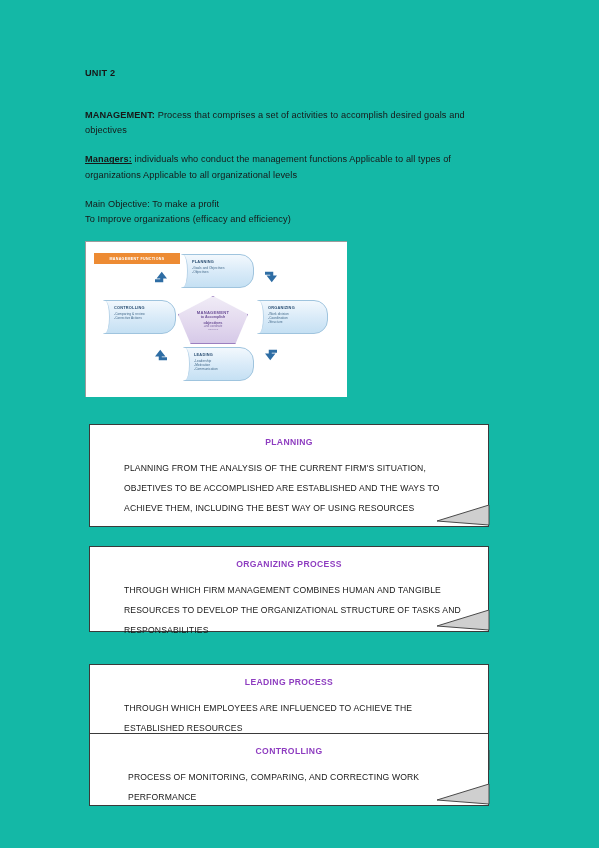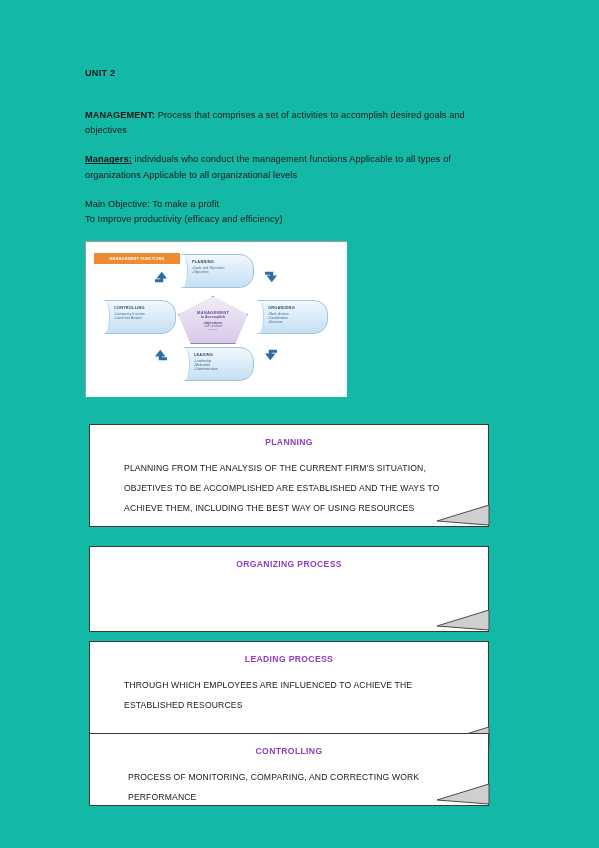--- a/index.html
+++ b/index.html
@@ -177,39 +177,39 @@
   .card .card-body.indent { padding-left: 38px; }
   .fold {
     position: absolute;
     right: -1px; bottom: -1px;
     width: 56px; height: 22px;
     overflow: visible;
   }
 
   #card-planning   { top: 424px; height: 103px; }
   #card-organizing { top: 534px; height: 86px; margin-top: 12px; }
-  #card-leading    { top: 641px; height: 108px; }
+  #card-leading    { top: 664px; height: 108px; }
   #card-controlling{ top: 733px; height: 73px; }
 </style>
 </head>
 <body>
 
 <div class="page">
 
   <div class="doc-body">
 
     <div class="unit-title">UNIT 2</div>
 
     <p class="para"><span class="lead-bold">MANAGEMENT:</span><span> Process that comprises a set of activities to accomplish desired goals and objectives</span></p>
 
     <p class="para"><span class="lead-ul">Managers:</span><span> individuals who conduct the management functions Applicable to all types of organizations Applicable to all organizational levels</span></p>
 
     <p class="para">
       <span class="nowrapline">Main Objective: To make a profit</span>
-      <span class="nowrapline">To Improve productivity (efficacy and efficiency)</span>
+      <span class="nowrapline">To Improve organizations (efficacy and efficiency)</span>
     </p>
   </div>
 
   <div class="diagram">
     <div class="diag-top-rule"></div>
     <div class="diag-left-rule"></div>
 
     <div class="diag-inner">
 
       <div class="mf-badge">MANAGEMENT FUNCTIONS</div>
@@ -263,20 +263,21 @@
     <div class="card-title">PLANNING</div>
     <div class="card-body">PLANNING FROM THE ANALYSIS OF THE CURRENT FIRM'S SITUATION, OBJETIVES TO BE ACCOMPLISHED ARE ESTABLISHED AND THE WAYS TO ACHIEVE THEM, INCLUDING THE BEST WAY OF USING RESOURCES</div>
     <svg class="fold" viewBox="0 0 56 22">
       <polygon points="0,20 56,20 56,0 4,16" fill="#ffffff"></polygon>
       <polygon points="4,16 56,0 56,20" fill="#cfcfcf" stroke="#4a4a4a" stroke-width="1"></polygon>
     </svg>
   </div>
 
   <div class="card" id="card-organizing">
     <div class="card-title">ORGANIZING PROCESS</div>
+    <div class="card-body">THROUGH WHICH FIRM MANAGEMENT COMBINES HUMAN AND TANGIBLE RESOURCES TO DEVELOP THE ORGANIZATIONAL STRUCTURE OF TASKS AND RESPONSABILITIES</div>
     <svg class="fold" viewBox="0 0 56 22">
       <polygon points="0,20 56,20 56,0 4,16" fill="#ffffff"></polygon>
       <polygon points="4,16 56,0 56,20" fill="#cfcfcf" stroke="#4a4a4a" stroke-width="1"></polygon>
     </svg>
   </div>
 
   <div class="card" id="card-leading">
     <div class="card-title">LEADING PROCESS</div>
     <div class="card-body">THROUGH WHICH EMPLOYEES ARE INFLUENCED TO ACHIEVE THE ESTABLISHED RESOURCES</div>
     <svg class="fold" viewBox="0 0 56 22">

